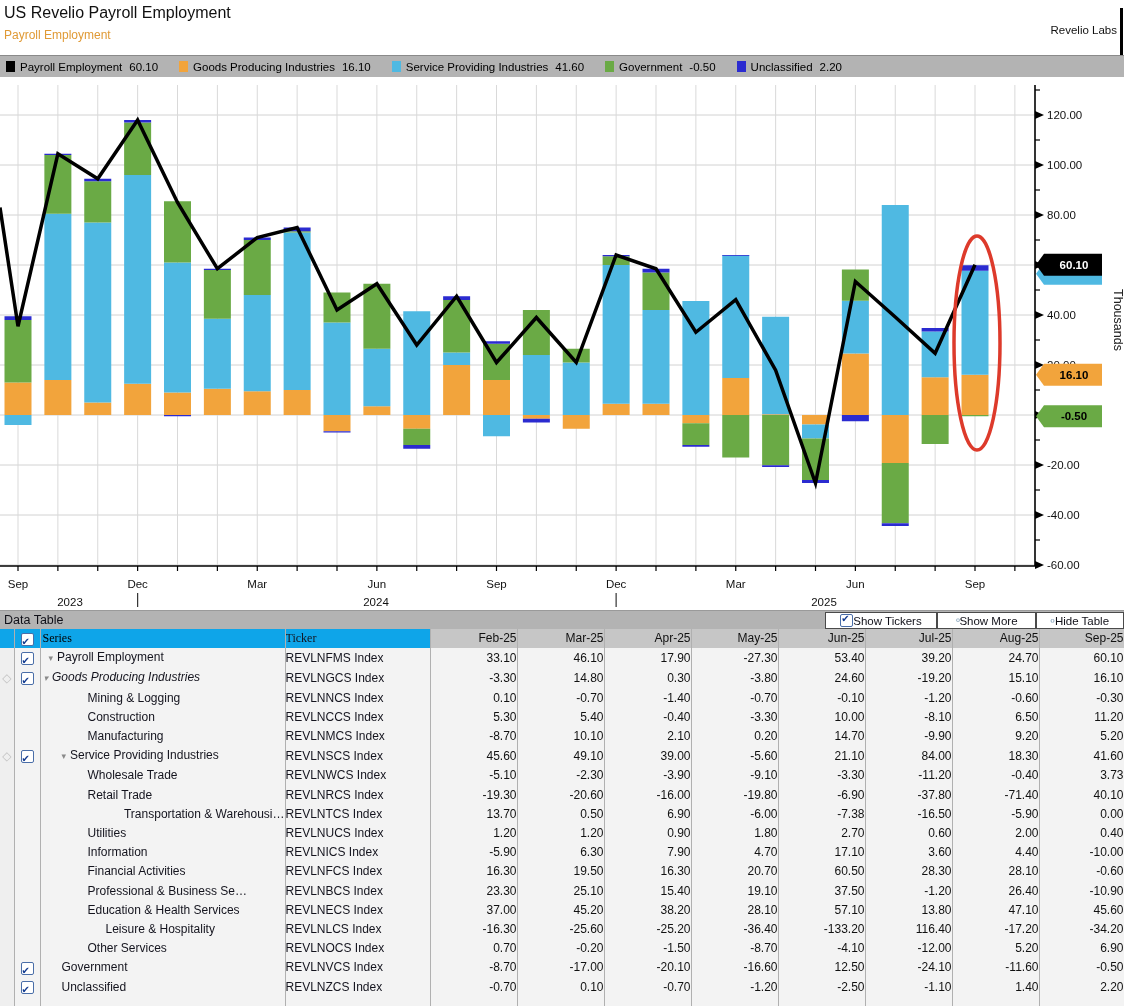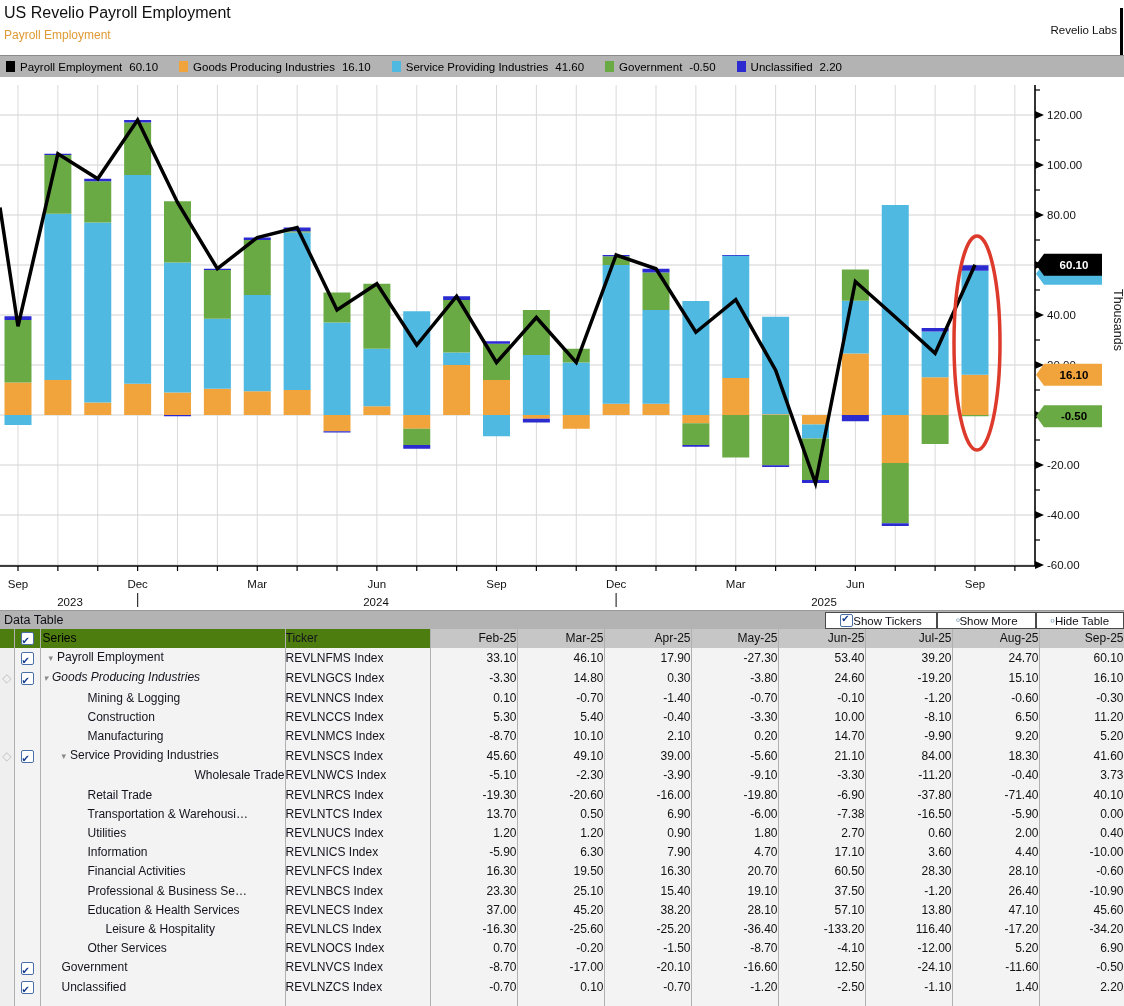--- a/index.html
+++ b/index.html
@@ -28,21 +28,21 @@
   .chev{color:#9fb6c9;font-size:9px;font-weight:bold;line-height:7px;display:inline-block;letter-spacing:-1px;}
   
   .cbx{display:inline-block;width:11px;height:11px;background:#fff;border:1px solid #4a6ea8;
        border-radius:2px;position:relative;vertical-align:middle;}
   .cbx:after{content:"\2714";position:absolute;left:0px;top:-2px;font-size:10px;color:#123a8f;}
   
   .dtable{position:absolute;left:0;top:629px;width:1124px;height:377px;background:#f3f3f3;}
   table.grid{border-collapse:collapse;table-layout:fixed;width:1124px;}
   table.grid td,table.grid th{padding:0;margin:0;font-size:12px;height:19.2px;line-height:19.2px;
        overflow:hidden;white-space:nowrap;font-weight:normal;}
-  th.hc{background:#4d7c0f;text-align:left;color:#000;}
+  th.hc{background:#0ea5e9;text-align:left;color:#000;font-family:Liberation Serif, serif;}
   td.num,th.num{text-align:right;padding-right:5px;color:#111;}
   th.num{background:#c6c6c6;}
   .sep{border-right:1px solid #b0b0b0;}
   td.gutter{text-align:center;color:#c2c2c2;font-size:9px;background:#efefef;}
   td.cbcell,th.cbcell{text-align:center;}
   td.series{color:#14141e;}
   td.ticker,th.ticker{color:#14141e;padding-left:3px;}
   .tri{color:#8a8a8a;font-size:9px;margin-right:4px;}
   .filler td{height:12px;}
 </style>
@@ -440,21 +440,21 @@
             <td class="num sep">39.00</td>
             <td class="num sep">-5.60</td>
             <td class="num sep">21.10</td>
             <td class="num sep">84.00</td>
             <td class="num sep">18.30</td>
             <td class="num sep">41.60</td>
           </tr>
           <tr>
             <td class="gutter sep"></td>
             <td class="cbcell sep"></td>
-            <td class="series sep" style="padding-left: 72px; text-align: right;"><span>Wholesale Trade</span></td>
+            <td class="series sep" style="padding-left: 47px;"><span>Wholesale Trade</span></td>
             <td class="ticker sep">REVLNWCS Index</td>
             <td class="num sep">-5.10</td>
             <td class="num sep">-2.30</td>
             <td class="num sep">-3.90</td>
             <td class="num sep">-9.10</td>
             <td class="num sep">-3.30</td>
             <td class="num sep">-11.20</td>
             <td class="num sep">-0.40</td>
             <td class="num sep">3.73</td>
           </tr>
@@ -468,21 +468,21 @@
             <td class="num sep">-16.00</td>
             <td class="num sep">-19.80</td>
             <td class="num sep">-6.90</td>
             <td class="num sep">-37.80</td>
             <td class="num sep">-71.40</td>
             <td class="num sep">40.10</td>
           </tr>
           <tr>
             <td class="gutter sep"></td>
             <td class="cbcell sep"></td>
-            <td class="series sep" style="padding-left: 47px;"><span>Transportation &amp; Warehousi…</span></td>
+            <td class="series sep" style="padding-left: 47px; text-align: right;"><span>Transportation &amp; Warehousi…</span></td>
             <td class="ticker sep">REVLNTCS Index</td>
             <td class="num sep">13.70</td>
             <td class="num sep">0.50</td>
             <td class="num sep">6.90</td>
             <td class="num sep">-6.00</td>
             <td class="num sep">-7.38</td>
             <td class="num sep">-16.50</td>
             <td class="num sep">-5.90</td>
             <td class="num sep">0.00</td>
           </tr>

